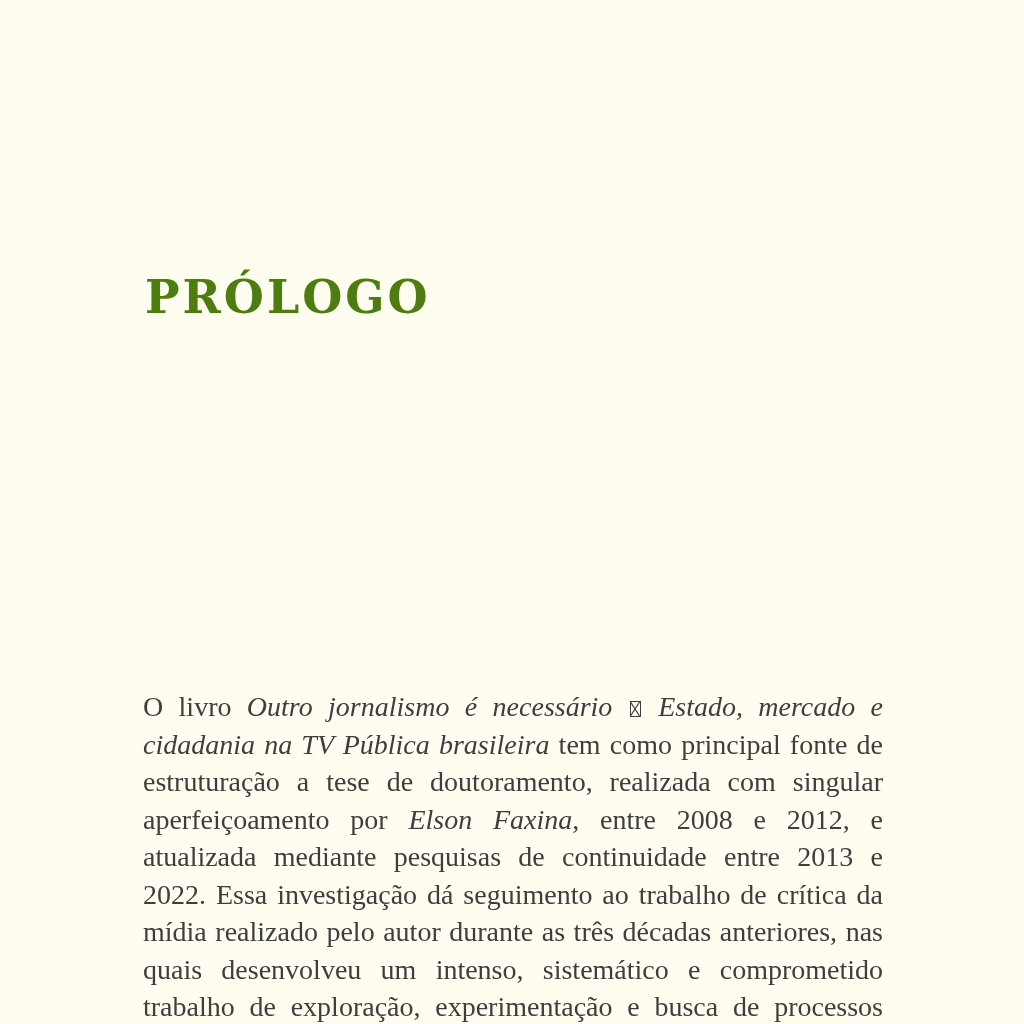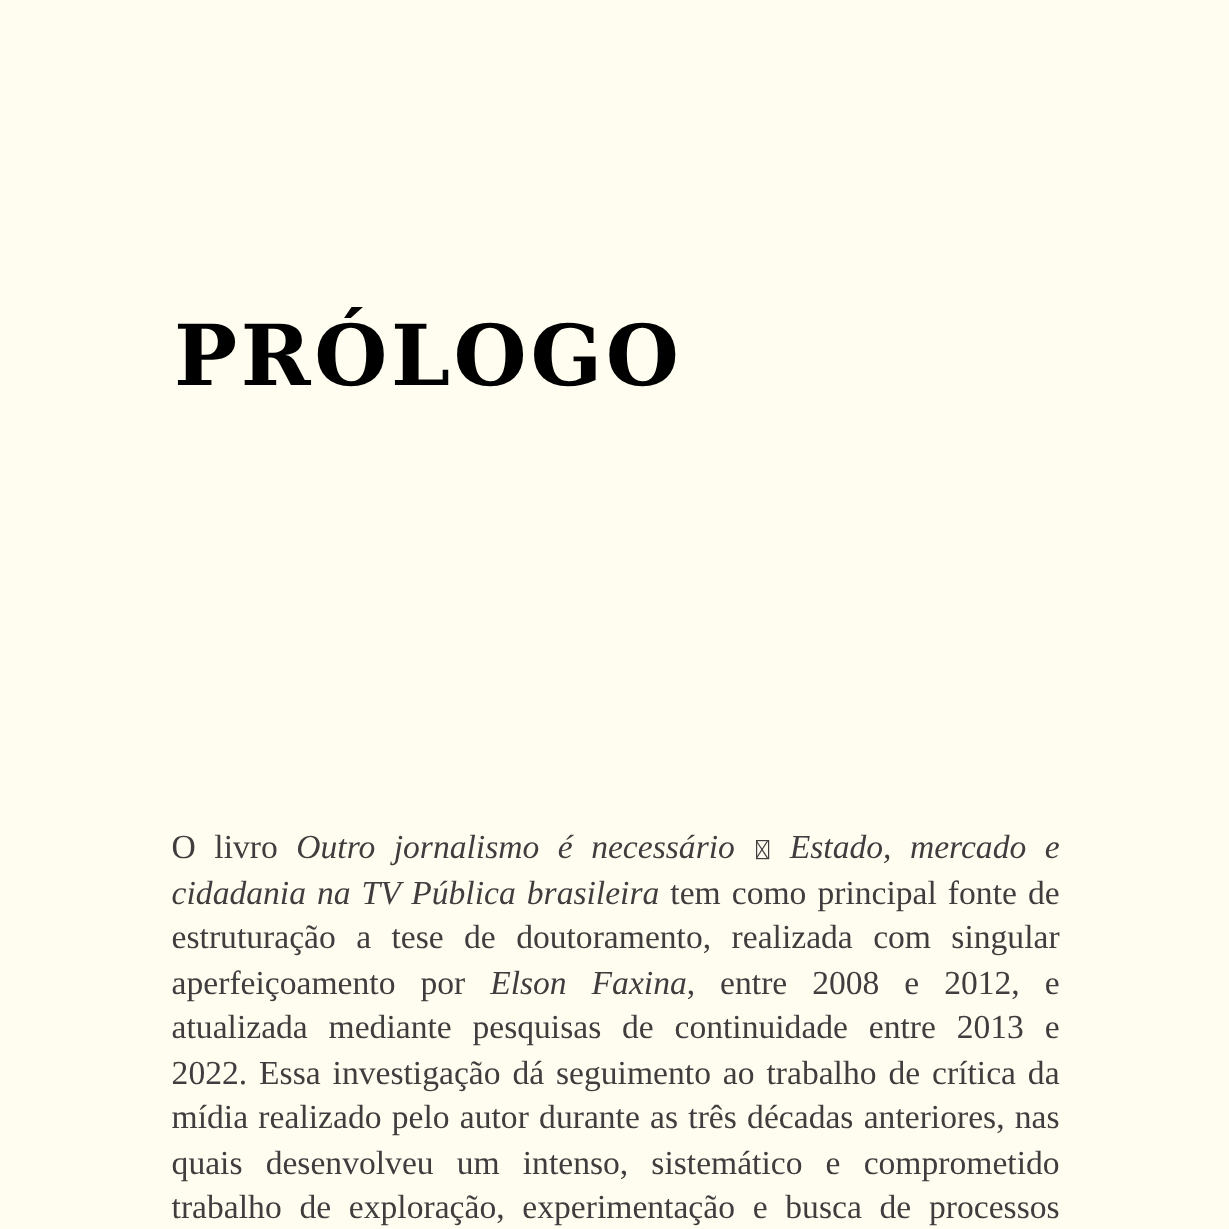--- a/index.html
+++ b/index.html
@@ -18,24 +18,24 @@
       color: #3a3838;
       font-family: "DejaVu Serif", "Liberation Serif", serif;
     }
     .chapter-title {
       position: absolute;
       left: 145px;
       top: 252px;
       margin: 0;
       font-family: "DejaVu Serif", "Liberation Serif", serif;
       font-weight: bold;
-      font-size: 70px;
+      font-size: 46px;
       line-height: 90px;
       letter-spacing: 3px;
-      color: #000000;
+      color: #4d7c0f;
     }
     .body-text {
       position: absolute;
       left: 143px;
       top: 688px;
       width: 740px;
       margin: 0;
       font-family: "Liberation Serif", "DejaVu Serif", serif;
       font-size: 28px;
       line-height: 37.5px;

